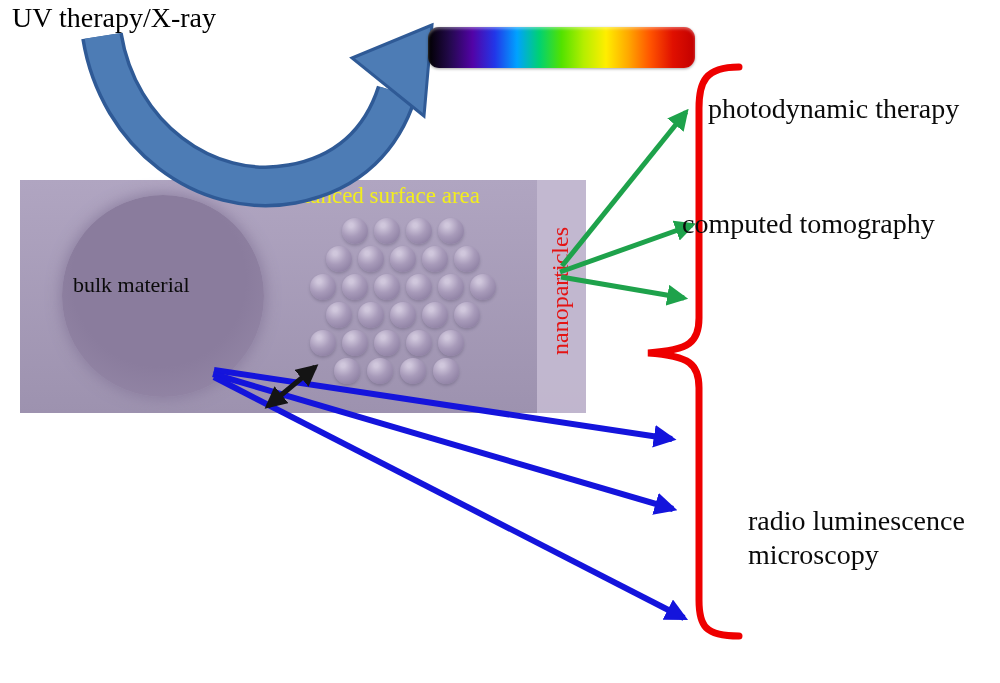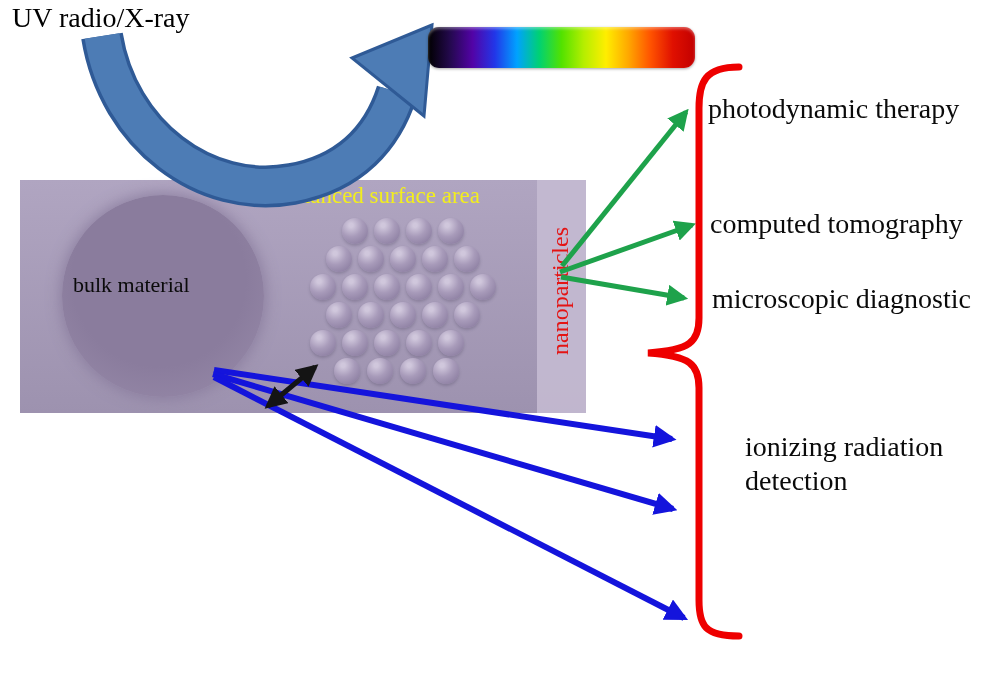--- a/index.html
+++ b/index.html
@@ -24,21 +24,21 @@
   #surface-label{left:277px;top:183px;font-size:23px;white-space:nowrap;}
   #nano-label{left:560px;top:291px;font-size:24px;white-space:nowrap;
     transform:translate(-50%,-50%) rotate(-90deg);}
   .np{position:absolute;width:26px;height:26px;border-radius:50%;
     background:radial-gradient(circle at 35% 28%, #d0c7dc 8%, #a89bba 45%, #8c7ea1 85%);
     box-shadow:0 2px 3px rgba(60,50,80,.25);}
   
   .app-label{font-size:28px;line-height:34px;color:#0a0a0a;}
   .one-line{white-space:nowrap;}
   #app-pdt{left:708px;top:92px;}
-  #app-ct{left:710px;top:207px;}
+  #app-ct{left:682px;top:207px;}
   #app-md{left:712px;top:282px;}
   #app-ird{left:745px;top:430px;width:245px;}
   #app-rlm{left:748px;top:504px;width:245px;}
   #app-nmi{left:757px;top:610px;width:235px;}
   #overlay{left:0;top:0;pointer-events:none;}
 </style>
 </head>
 <body>
 
 <div id="canvas">
@@ -113,20 +113,19 @@
       <path d="M 214 377 L 684 618" marker-end="url(#ah-blue)" style="stroke: rgb(20, 20, 220);"></path>
     </g>
 
     <path d="M 268 406 L 315 367" fill="none" stroke-width="5" marker-start="url(#ah-black)" marker-end="url(#ah-black)" style="stroke: rgb(20, 20, 20);"></path>
 
     <path d="M 739 67 C 705 67 699 82 699 108 L 699 318 C 699 342 690 350 648 353 C 690 356 699 364 699 388 L 699 600 C 699 626 705 636 739 636" fill="none" stroke-width="7" stroke-linecap="round" style="stroke: rgb(238, 0, 0);"></path>
   </svg>
 
   <div class="abs" id="spectrum" style="background: linear-gradient(to right, rgb(0, 0, 0), rgb(36, 9, 78), rgb(82, 3, 166), rgb(34, 54, 232), rgb(0, 162, 255), rgb(0, 209, 115), rgb(82, 226, 0), rgb(181, 238, 0), rgb(255, 238, 0), rgb(255, 168, 0), rgb(255, 83, 0), rgb(224, 16, 0), rgb(194, 0, 0));"></div>
 
-  <div class="abs" id="uv-label">UV radio/X-ray</div>
+  <div class="abs" id="uv-label">UV therapy/X-ray</div>
 
   <div class="abs app-label one-line" id="app-pdt">photodynamic therapy</div>
   <div class="abs app-label one-line" id="app-ct">computed tomography</div>
-  <div class="abs app-label one-line" id="app-md">microscopic diagnostic</div>
-  <div class="abs app-label" id="app-ird">ionizing radiation detection</div>
+  <div class="abs app-label" id="app-rlm">radio luminescence microscopy</div>
 
 </div>
 
 </body></html>

